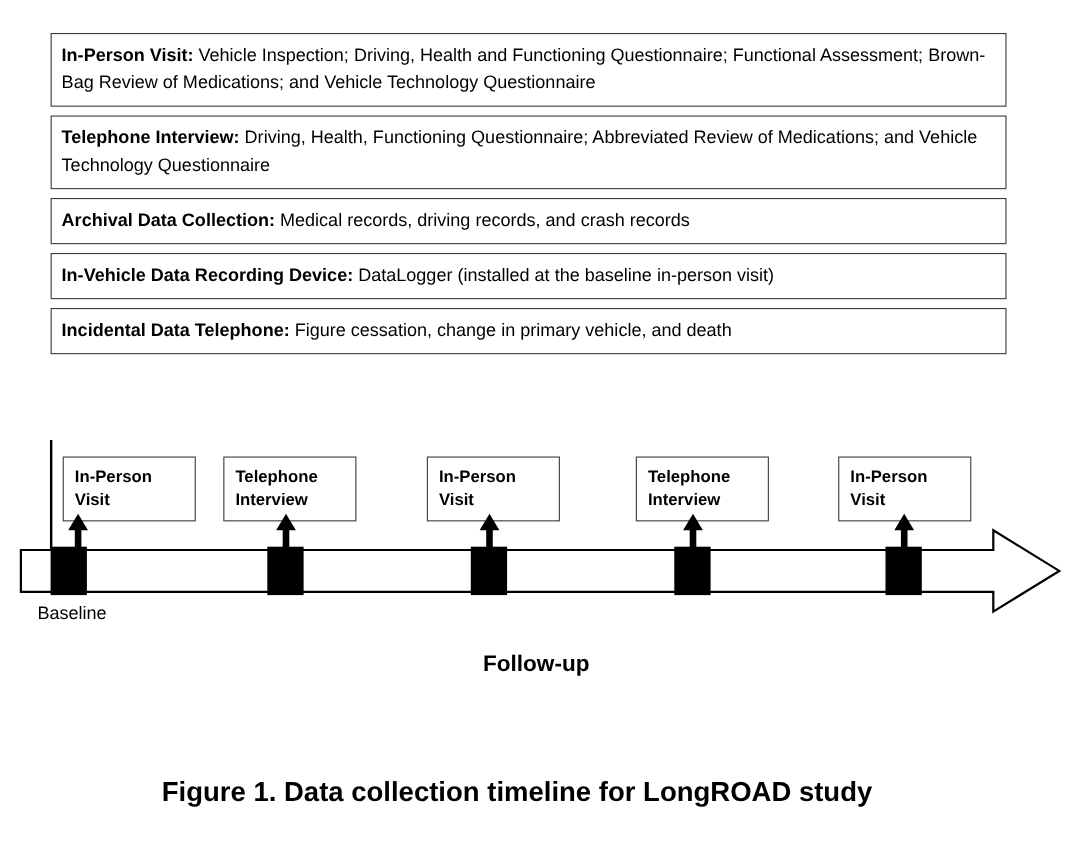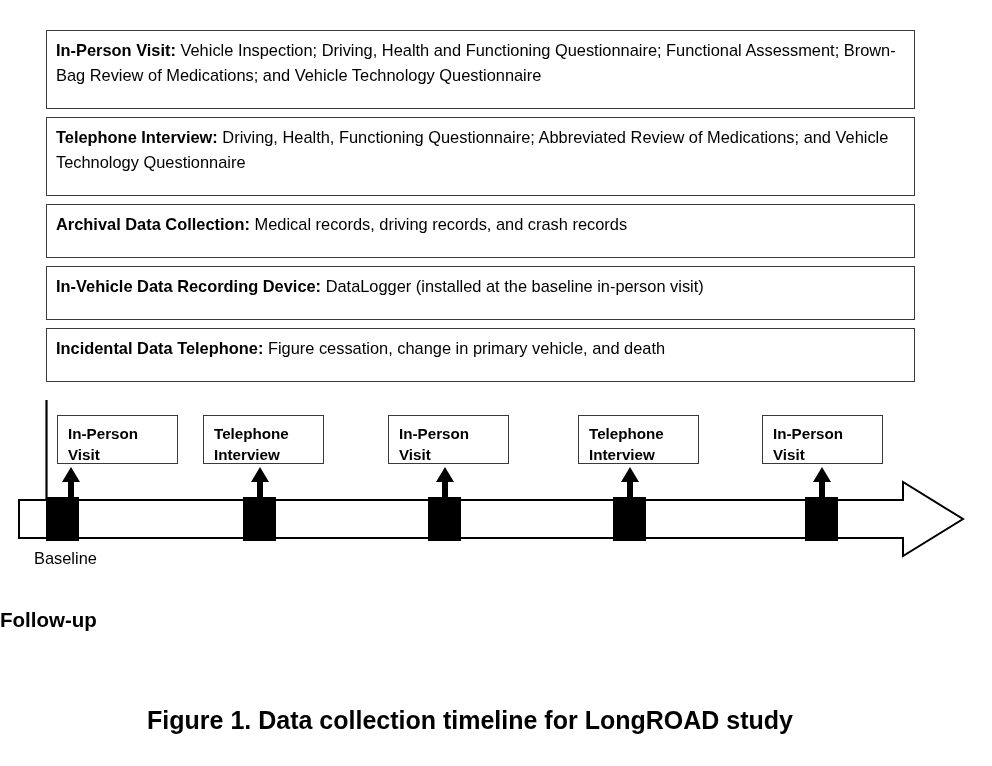--- a/index.html
+++ b/index.html
@@ -19,42 +19,42 @@
   
   .stack {
     position: absolute;
     left: 46px;
     top: 30px;
     width: 869px;
   }
   .row-box {
     border: 1.6px solid #3a3a3a;
     box-sizing: border-box;
-    padding: 7px 9px 20px 9px;
+    padding: 7px 9px 8px 9px;
     margin-bottom: 8px;
     background: #ffffff;
     font-size: 16.4px;
     line-height: 1.52;
   }
   .row-box .lead {
     font-weight: bold;
   }
 
   
   .visit-box {
     position: absolute;
     box-sizing: border-box;
     border: 1.6px solid #3a3a3a;
     background: #ffffff;
     font-size: 15.2px;
     font-weight: bold;
     line-height: 1.38;
     padding: 8px 0 0 10px;
     top: 415px;
-    height: 49px;
+    height: 59px;
   }
   .visit-box span { display: block; }
 
   
   #timeline-svg {
     position: absolute;
     left: 0;
     top: 400px;
   }
 
@@ -62,22 +62,23 @@
   .baseline-label {
     position: absolute;
     left: 34px;
     top: 549px;
     font-size: 16.4px;
     font-weight: normal;
   }
   .followup-label {
     position: absolute;
     left: 0;
-    top: 608px;
+    top: 592px;
     width: 975px;
+    text-align: center;
     font-size: 20.5px;
     font-weight: bold;
   }
   .figure-caption {
     position: absolute;
     left: 0;
     top: 675px;
     width: 940px;
     text-align: center;
     font-size: 25px;

